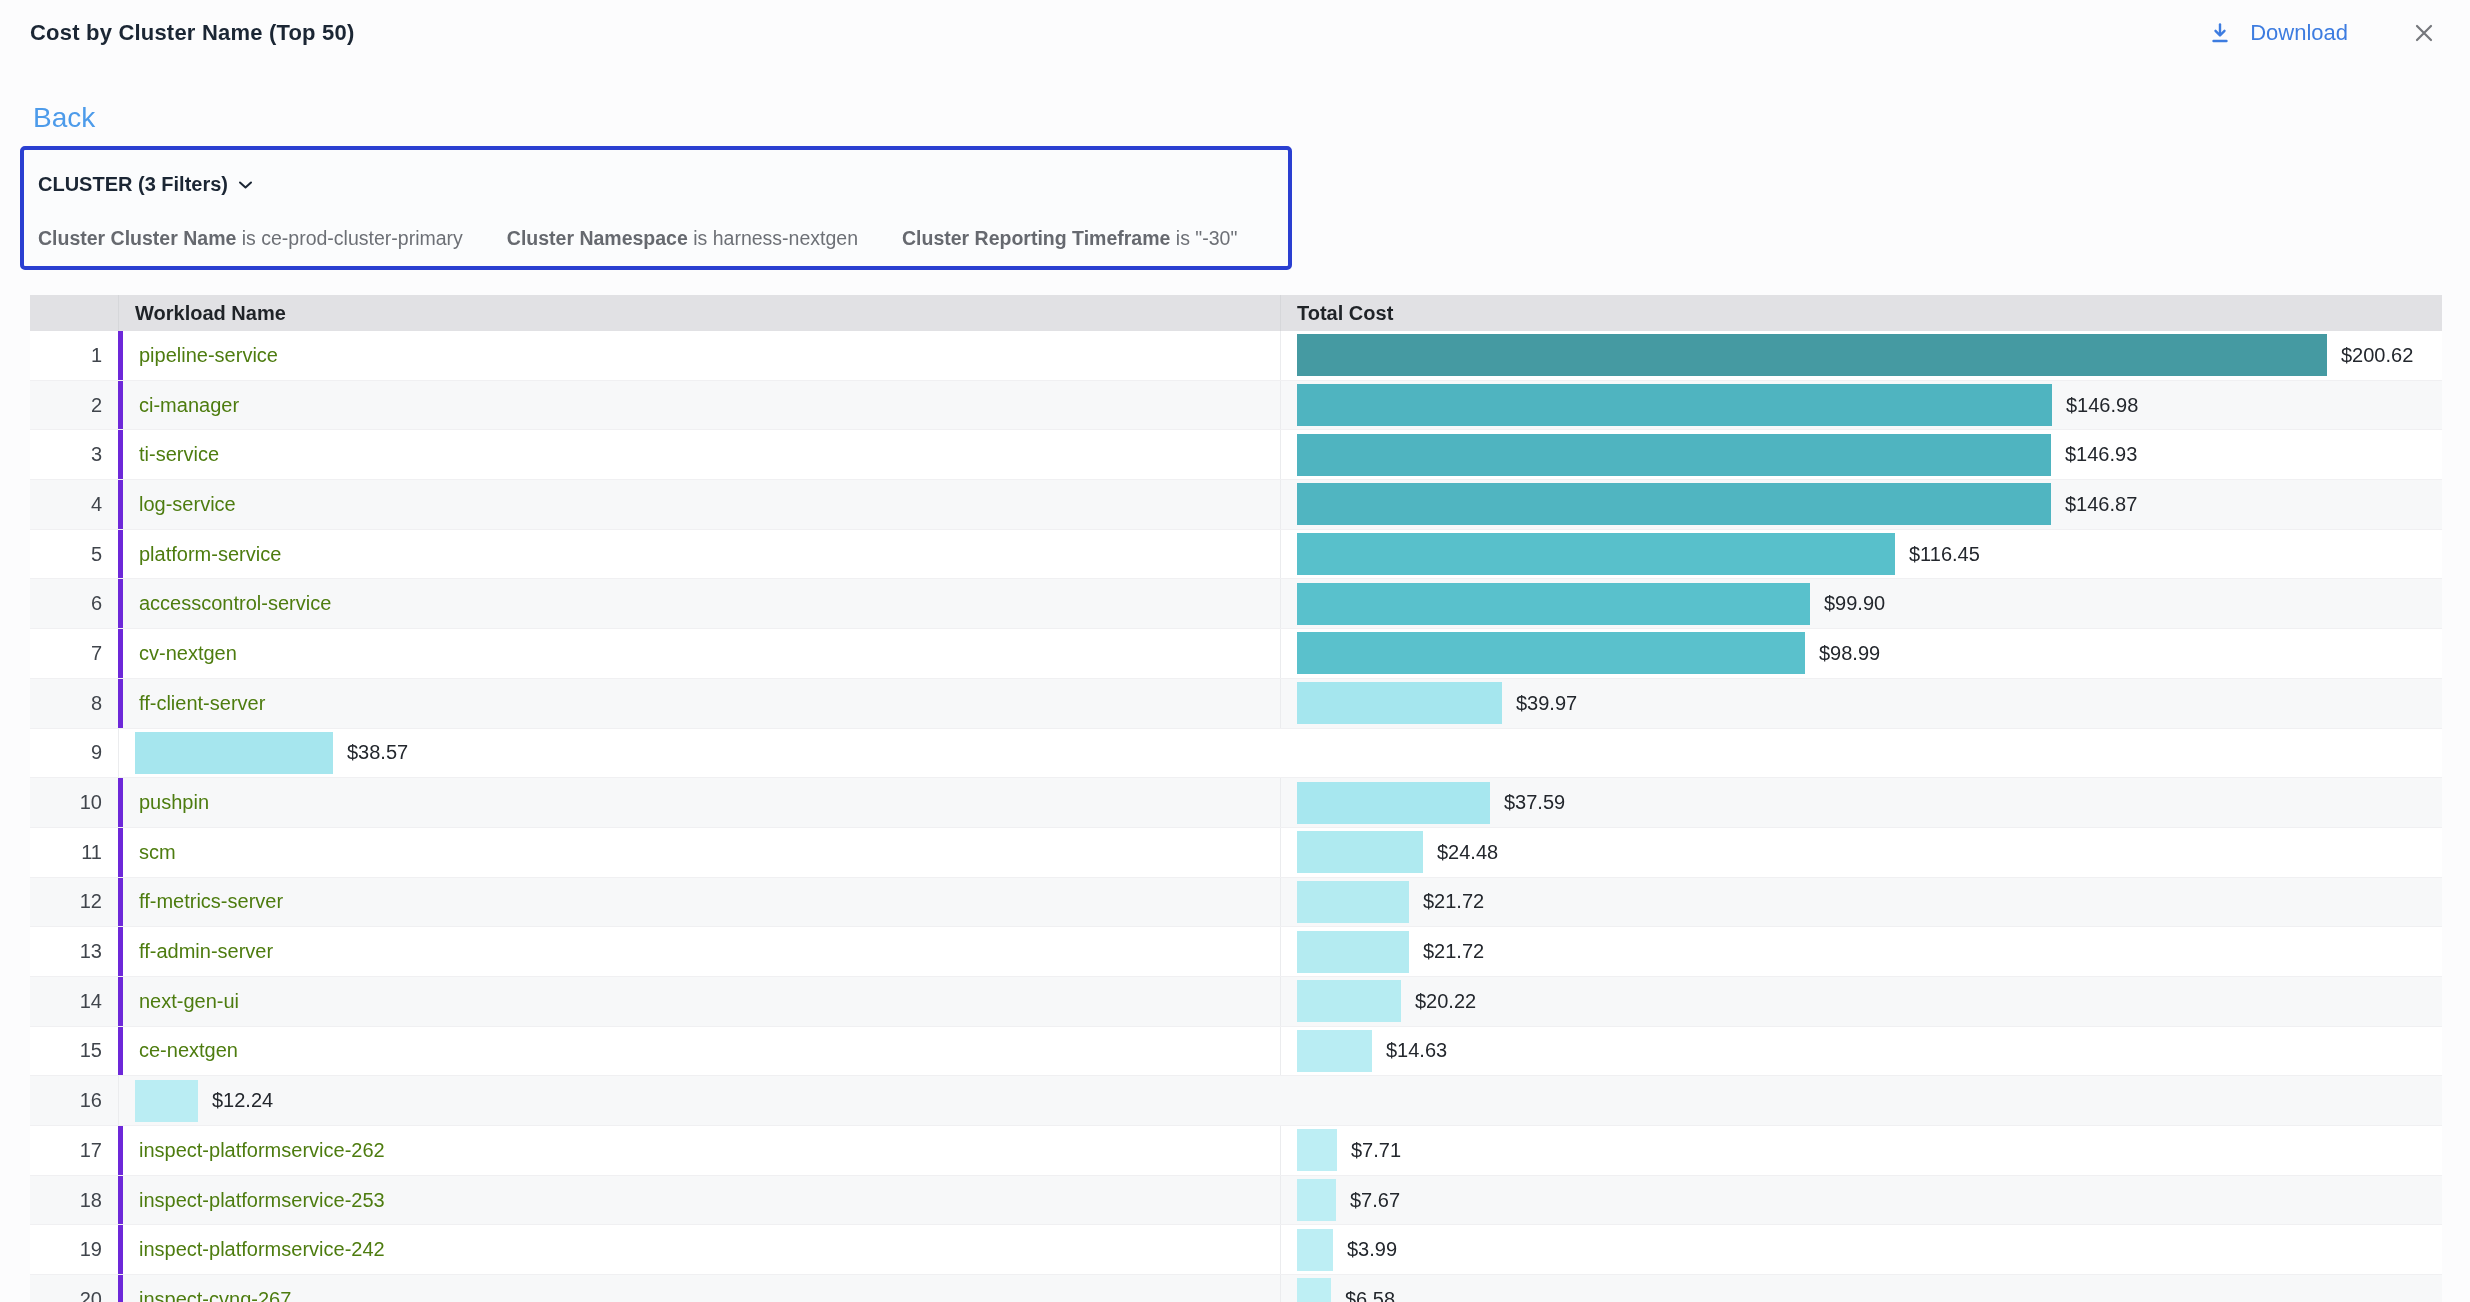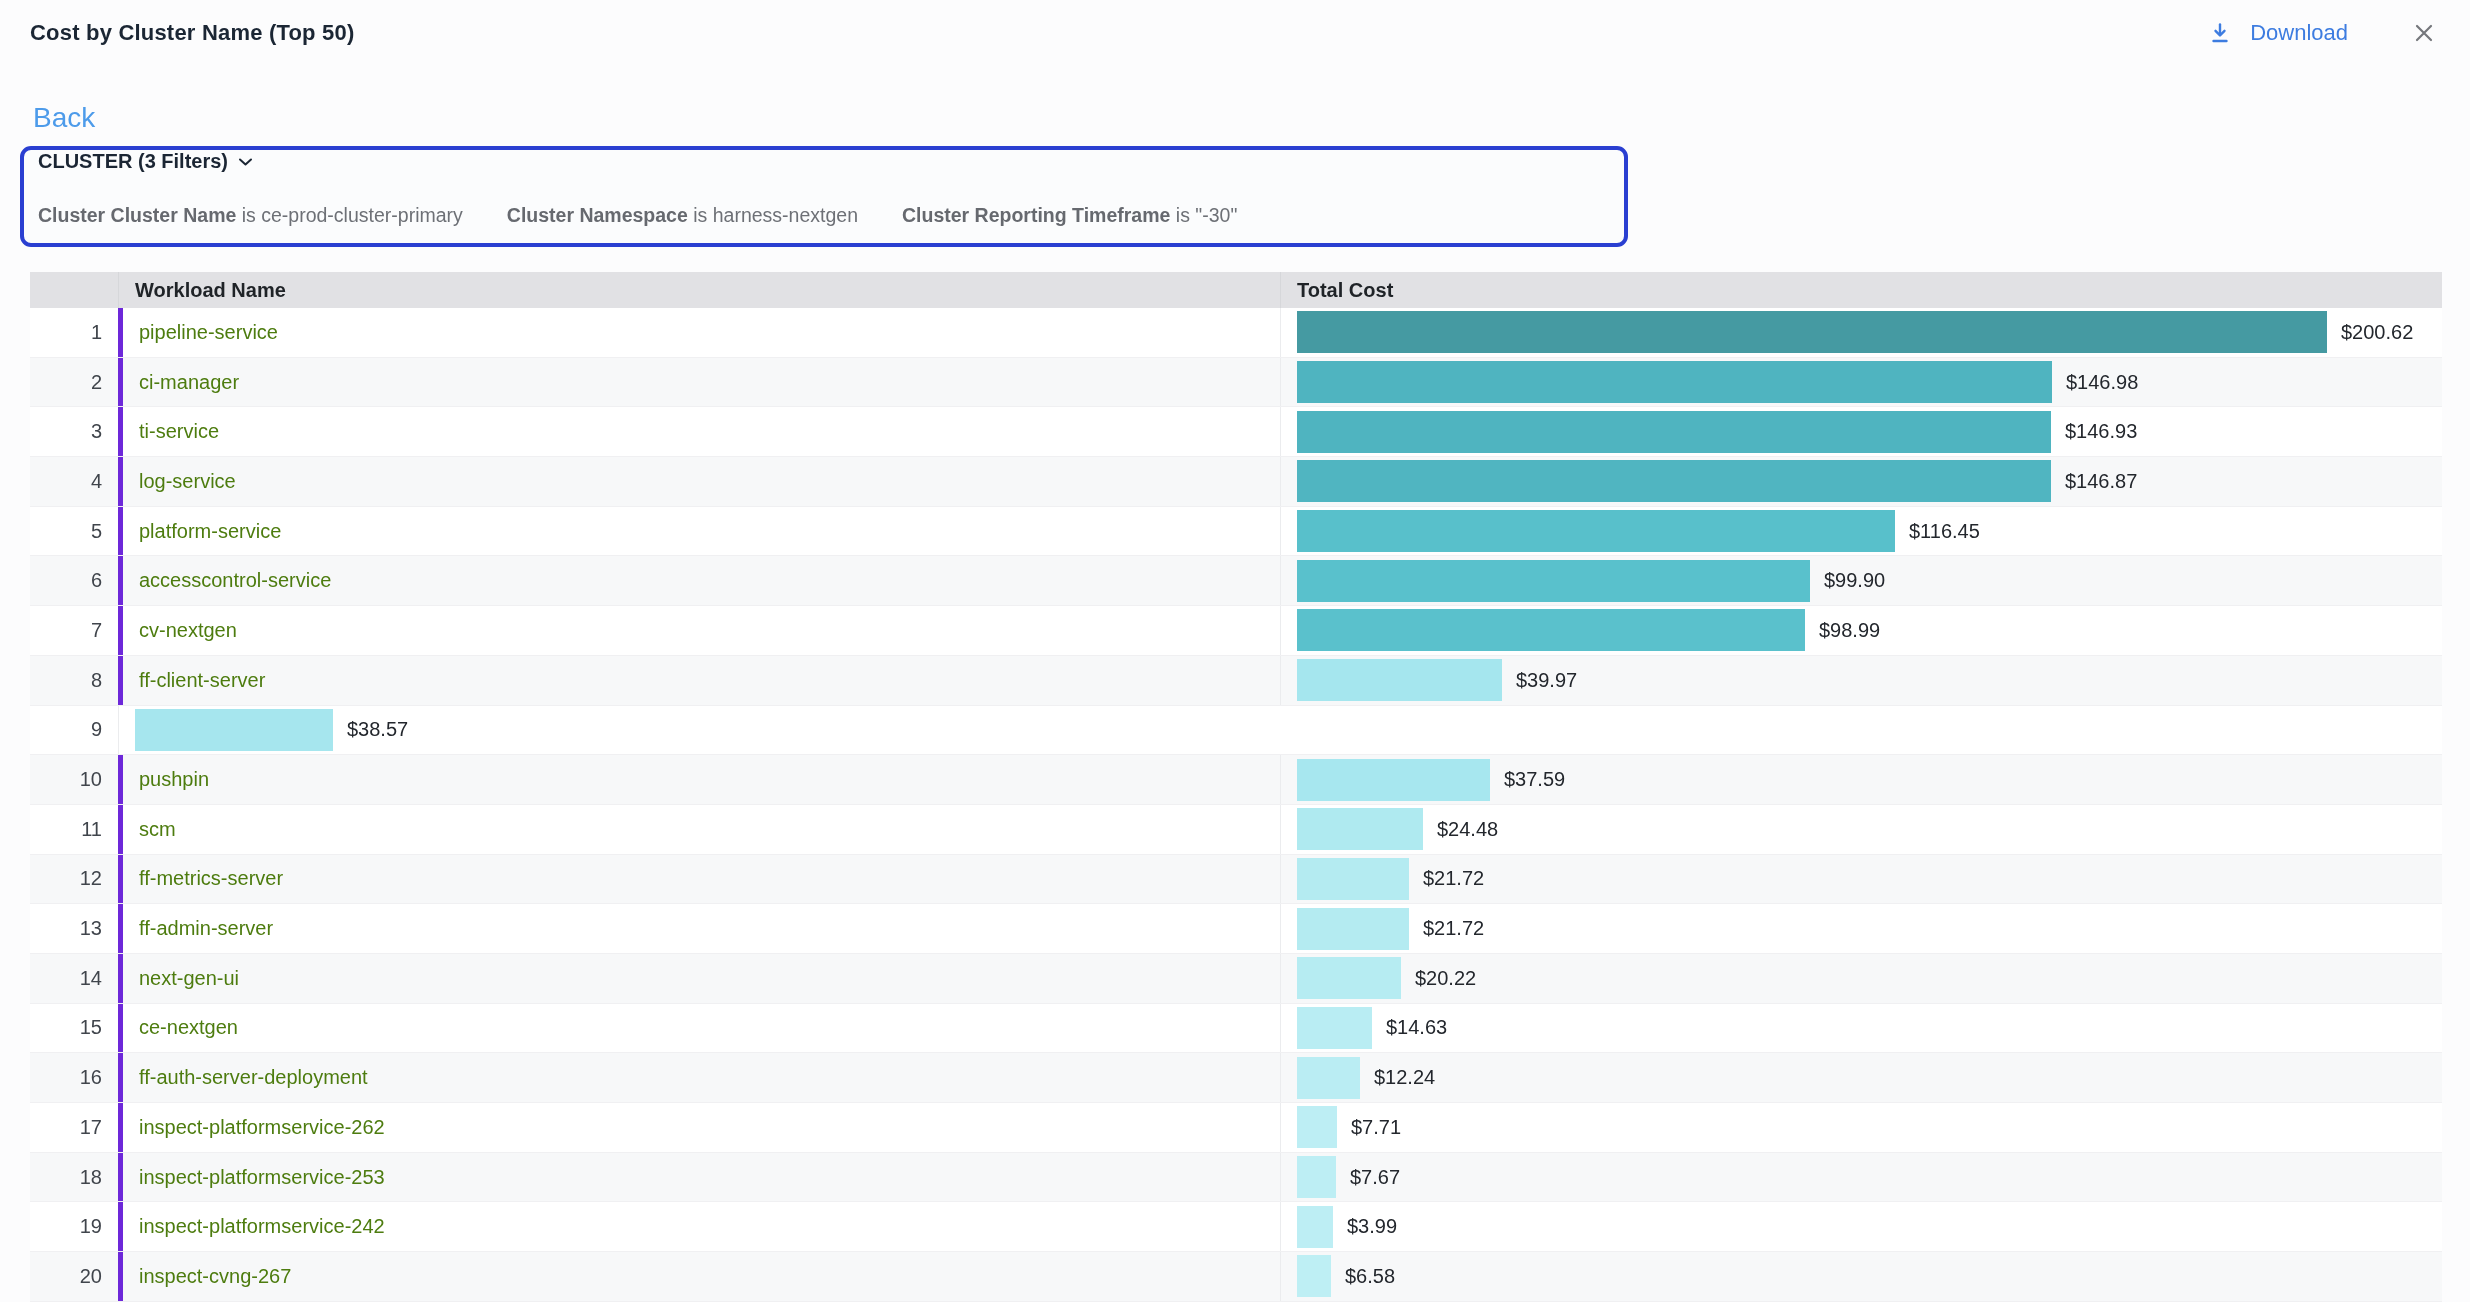--- a/index.html
+++ b/index.html
@@ -20,24 +20,24 @@
     color:#3d7ce0; font-size:22px; font-weight:500; cursor:pointer;
   }
   .close-btn { cursor:pointer; display:flex; align-items:center; }
 
   .back-link {
     display:inline-block; margin:56px 0 0 33px;
     color:#4d9bea; font-size:28px; cursor:pointer;
   }
 
   .filter-box {
-    margin:12px 0 0 20px; width:1608px;
-    border:4px solid #2a3fd1; border-radius:11px;
+    margin:12px 0 0 20px; width:1272px;
+    border:4px solid #2a3fd1; border-radius:5px;
     background:#fbfcfd;
-    padding:0 14px 16px 14px;
+    padding:23px 14px 16px 14px;
   }
   .filter-group-row {
     display:flex; align-items:center; gap:10px;
     font-size:20px; font-weight:700; color:#1b2634; cursor:pointer;
   }
   .filter-values-row {
     display:flex; align-items:center; gap:44px;
     margin-top:31px; font-size:19.5px; color:#6d7076;
   }
   .filter-item { white-space:nowrap; }
@@ -268,21 +268,20 @@
     <div class="col-rank">15</div>
     <div class="col-name">ce-nextgen</div>
     <div class="col-cost">
       <div class="cost-bar" style="width: 75px; background: rgb(185, 237, 243);"></div>
       <div class="cost-label">$14.63</div>
     </div>
   </div>
 
   <div class="t-row even">
     <div class="col-rank">16</div>
-    <div class="col-name">ff-auth-server-deployment</div>
     <div class="col-cost">
       <div class="cost-bar" style="width: 63px; background: rgb(186, 237, 243);"></div>
       <div class="cost-label">$12.24</div>
     </div>
   </div>
 
   <div class="t-row">
     <div class="col-rank">17</div>
     <div class="col-name">inspect-platformservice-262</div>
     <div class="col-cost">

